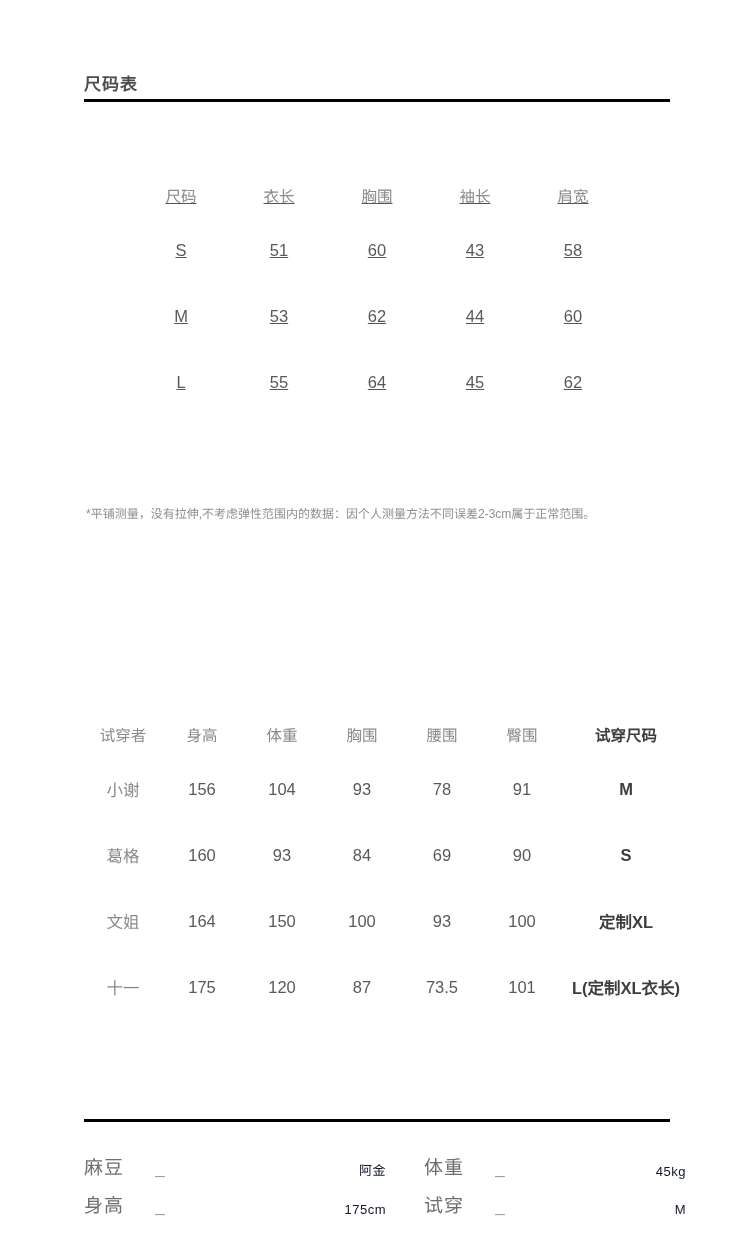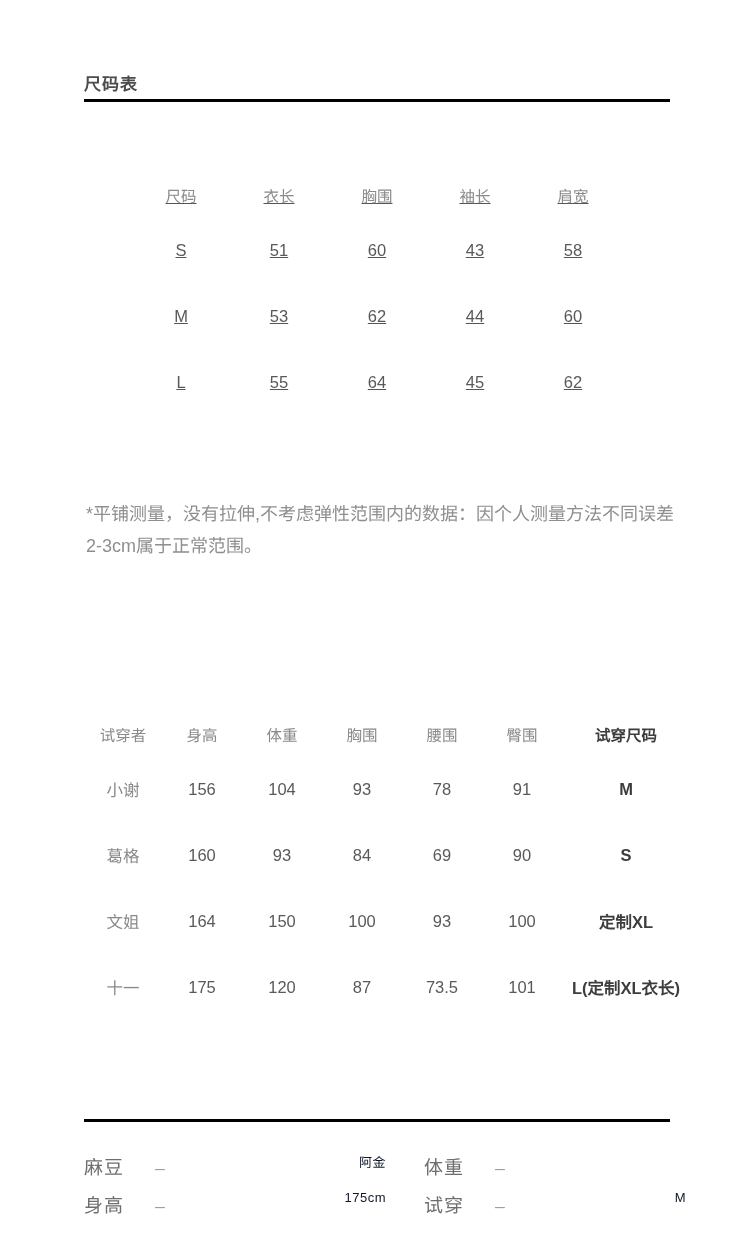--- a/index.html
+++ b/index.html
@@ -121,41 +121,41 @@
     font-weight: 700;
   }
   #fit-reference-table tr:first-child td { }
 
   
   #measure-note {
     position: absolute;
     left: 86px;
     top: 486px;
     width: 590px;
-    font-size: 18px;
+    font-size: 12px;
     line-height: 32px;
     color: #8f8f8f;
     letter-spacing: 0px;
   }
 
   
   #model-spec {
     position: absolute;
     left: 84px;
     top: 1140px;
     width: 610px;
   }
   #model-spec .spec-row {
     display: flex;
     align-items: baseline;
     height: 38px;
   }
   #model-spec .cell {
     display: flex;
-    align-items: flex-start;
+    align-items: flex-end;
   }
   #model-spec .cell.left  { width: 340px; }
   #model-spec .cell.right { width: 270px; }
 
   #model-spec .lbl {
     font-size: 19px;
     color: #6e6e6e;
     width: 56px;
     flex: 0 0 56px;
     letter-spacing: 1px;
@@ -300,20 +300,21 @@
   <div id="model-spec">
     <div class="spec-row">
       <div class="cell left">
         <span class="lbl">麻豆</span>
         <span class="dash">_</span>
         <span class="val">阿金</span>
       </div>
       <div class="cell right">
         <span class="lbl">体重</span>
         <span class="dash">_</span>
+        <span class="val">45kg</span>
       </div>
     </div>
     <div class="spec-row">
       <div class="cell left">
         <span class="lbl">身高</span>
         <span class="dash">_</span>
         <span class="val">175cm</span>
       </div>
       <div class="cell right">
         <span class="lbl">试穿</span>

